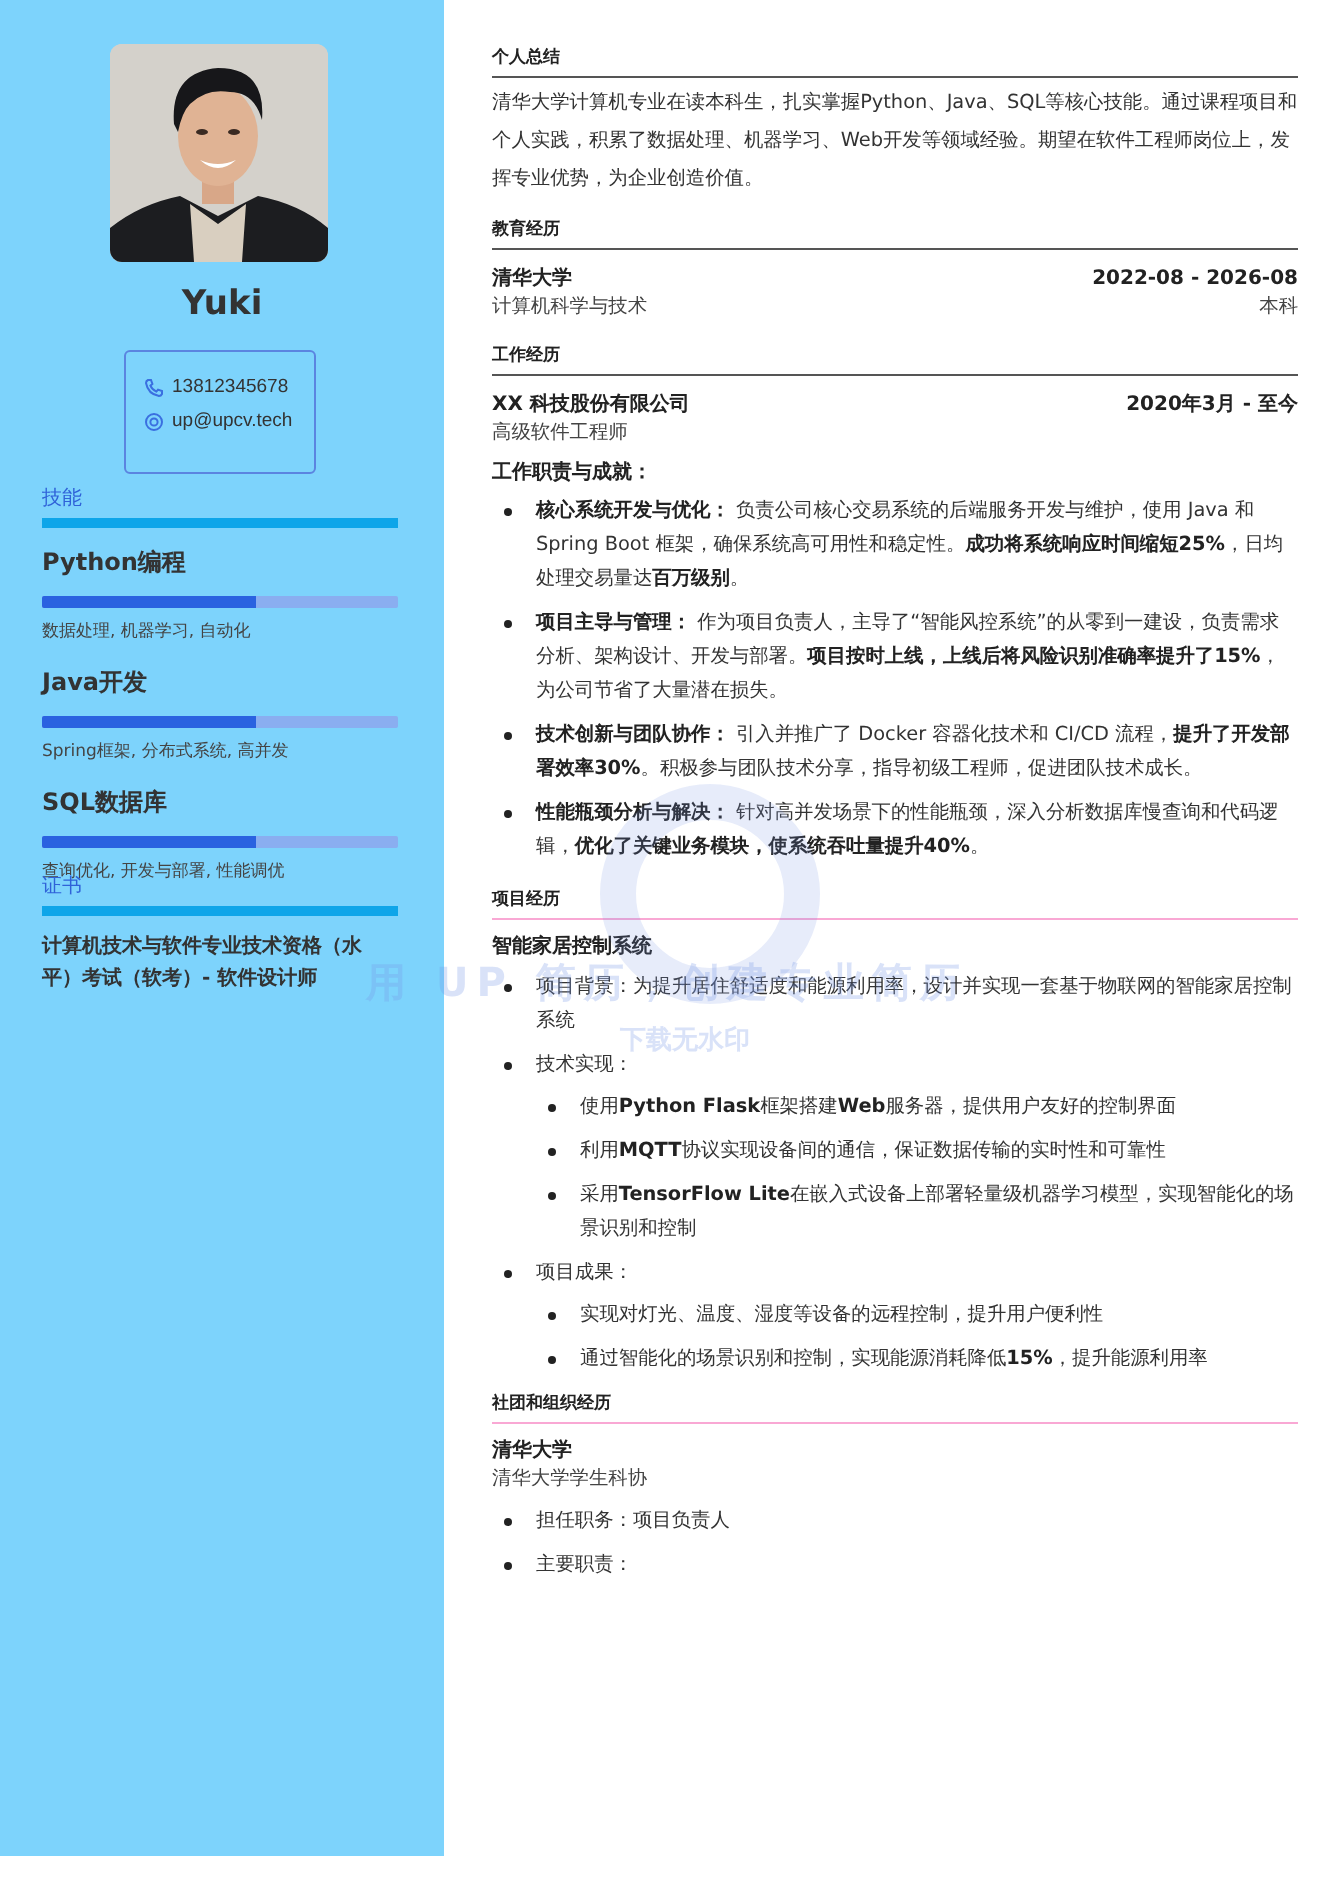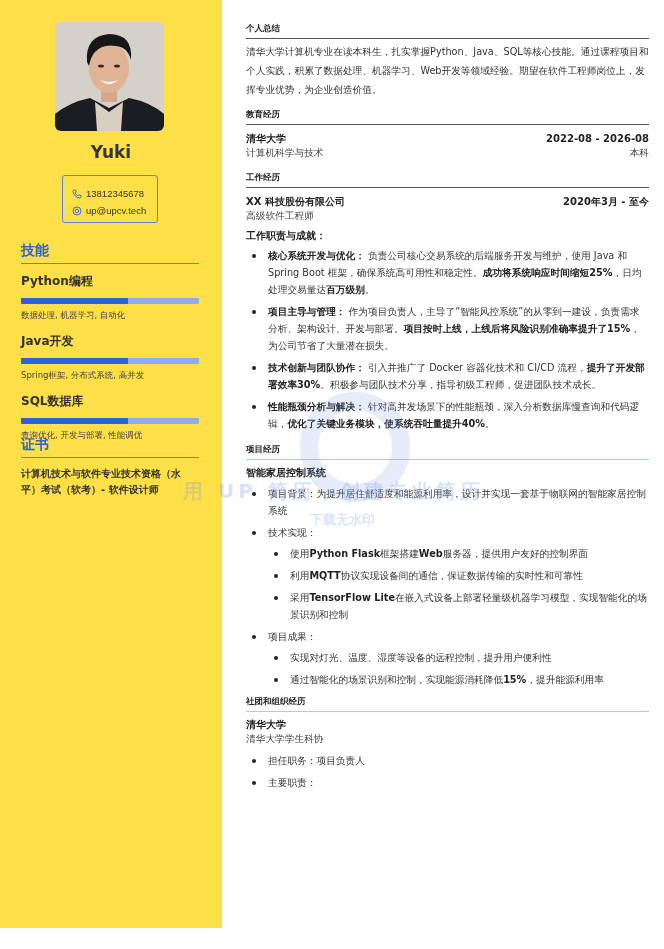--- a/index.html
+++ b/index.html
@@ -2,29 +2,29 @@
 <html><head>
 <meta charset="utf-8">
 <style>
   * { box-sizing: border-box; margin: 0; padding: 0; }
   html, body { width: 664px; height: 949px; background: #ffffff; overflow: hidden; }
   body { font-family: "DejaVu Sans", "Liberation Sans", sans-serif; color: #333; position: relative; }
 
   .page { position: absolute; left: 0; top: 0; width: 664px; height: 928px; display: flex; }
 
   
-  .sidebar { width: 222px; height: 928px; background: #fde047; position: relative; padding: 0 10px 0 21px; }
+  .sidebar { width: 222px; height: 928px; background: #7dd3fc; position: relative; padding: 0 10px 0 21px; }
   .photo { position: absolute; left: 55px; top: 22px; width: 109px; height: 109px; border-radius: 6px; overflow: hidden; background: #d6d3cc; }
   .name { position: absolute; left: 0; width: 222px; top: 142px; text-align: center; font-size: 17px; font-weight: bold; color: #333; }
-  .contact { position: absolute; left: 62px; top: 175px; width: 96px; height: 48px; border: 1px solid #5b84e0; border-radius: 3px; padding: 9px 0 0 9px; }
+  .contact { position: absolute; left: 62px; top: 175px; width: 96px; height: 62px; border: 1px solid #5b84e0; border-radius: 3px; padding: 9px 0 0 9px; }
   .contact-row { display: flex; align-items: center; height: 17px; font-size: 9.5px; color: #333; font-family: "Liberation Sans", sans-serif; }
   .contact-row .ic { width: 10px; height: 10px; margin-right: 4px; color: #3a6fe0; display: inline-flex; }
 
   .side-section { position: absolute; left: 21px; width: 178px; }
-  .side-h { font-size: 14px; font-weight: bold; color: #2f62d8; padding-bottom: 3px; border-bottom: 1px solid #0ea5e9; }
+  .side-h { font-size: 10px; font-weight: normal; color: #2f62d8; padding-bottom: 3px; border-bottom: 5px solid #0ea5e9; }
   .skill-name { font-size: 12px; font-weight: bold; color: #333; margin-top: 9px; }
   .skill-bar { margin-top: 8px; height: 6px; background: #8aaef0; border-radius: 1px; position: relative; }
   .skill-fill { position: absolute; left: 0; top: 0; height: 6px; background: #2a62e0; border-radius: 1px 0 0 1px; }
   .skill-tags { font-size: 8.5px; color: #444; margin-top: 6px; }
   .cert-text { font-size: 10px; font-weight: bold; color: #333; line-height: 16px; margin-top: 8px; }
 
   
   .main { position: absolute; left: 246px; top: 0; width: 403px; }
   .sec-h { font-size: 8.5px; font-weight: bold; color: #222; padding-bottom: 3px; border-bottom: 1px solid #555; }
   .sec-h.gray { border-bottom: 1px solid #f9a8d4; }

